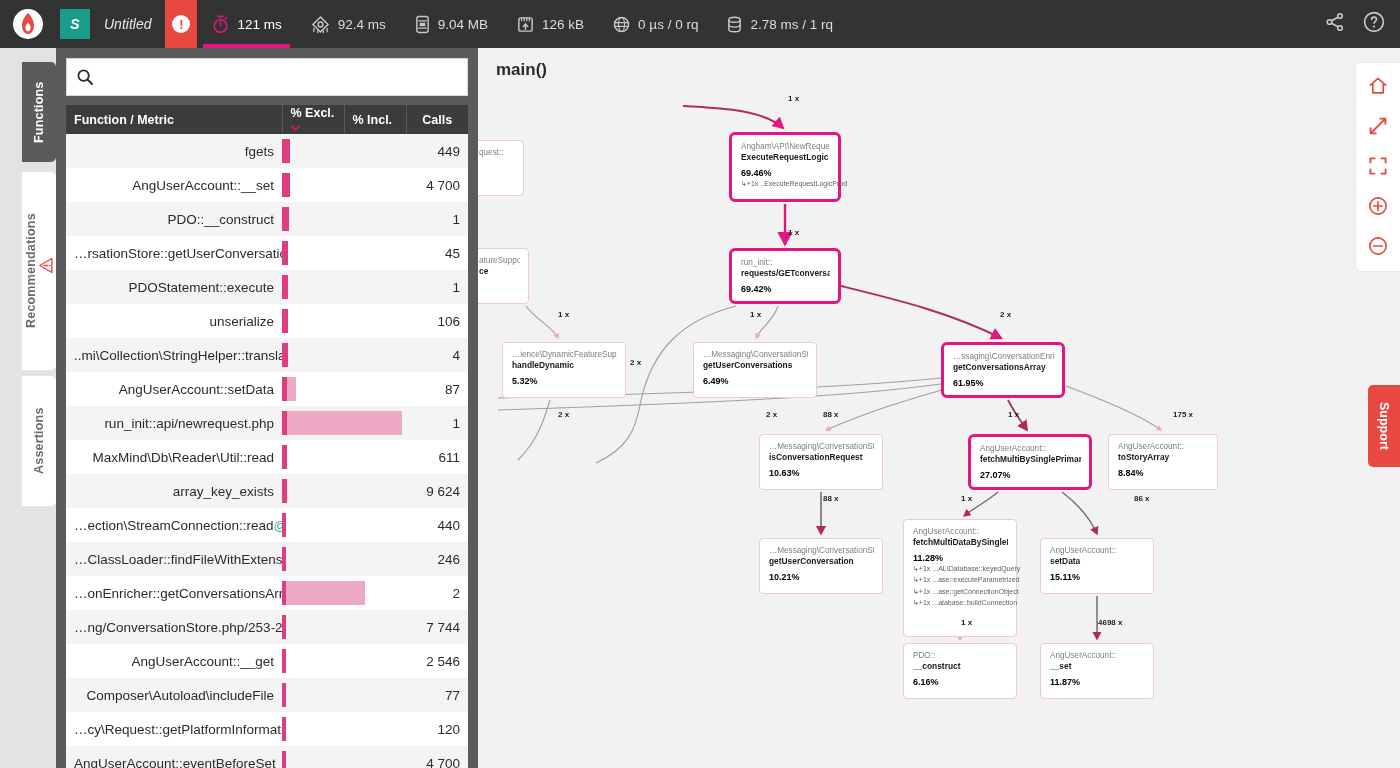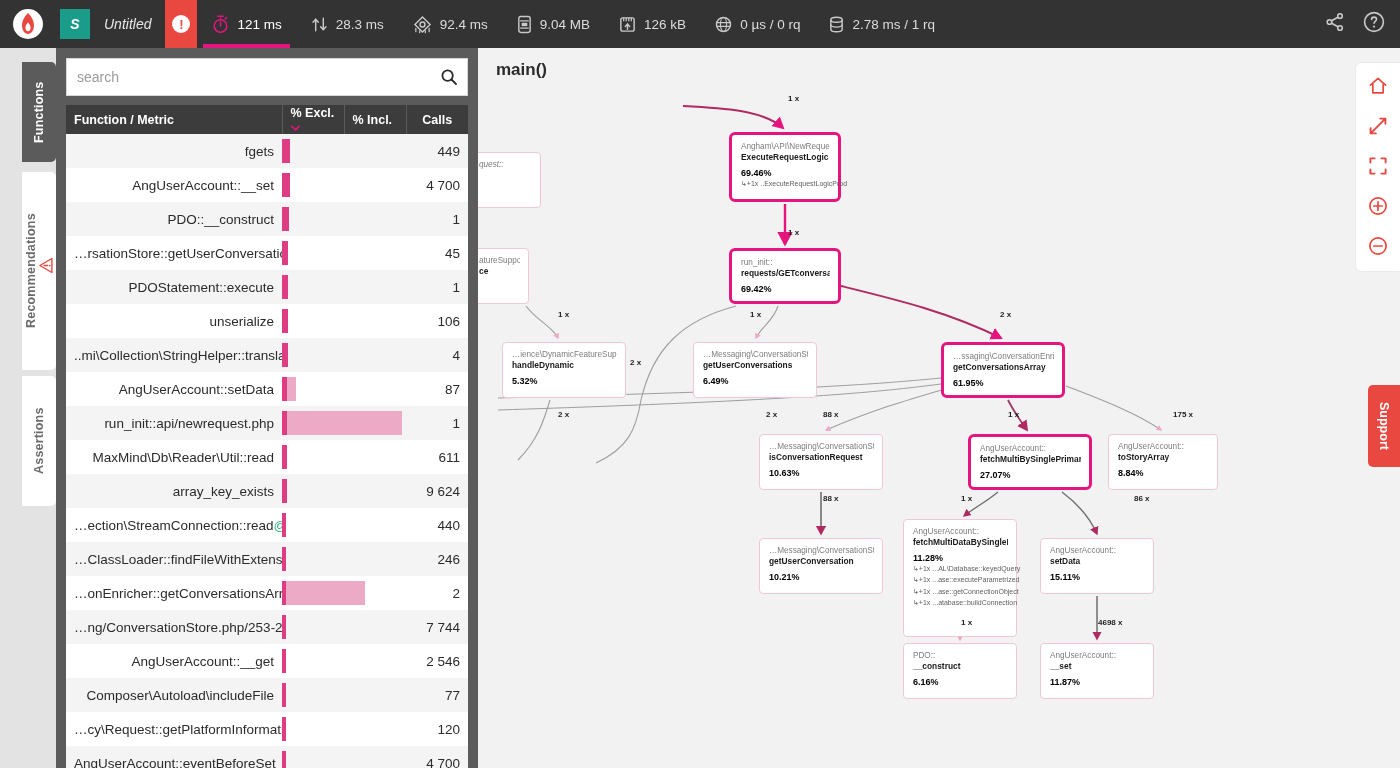--- a/index.html
+++ b/index.html
@@ -122,28 +122,20 @@
     <span class="mi">
       <svg width="19" height="19" viewBox="0 0 20 20">
           <path d="M7.2 1.2h5.6M10 3.2v0M14.8 4.2l1.6-1.6" stroke="#e5157f" stroke-width="1.6" fill="none" stroke-linecap="round"></path>
           <circle cx="10" cy="11.5" r="6.6" stroke="#e5157f" stroke-width="1.6" fill="none"></circle>
           <path d="M10 11.5V7.4" stroke="#e5157f" stroke-width="1.6" stroke-linecap="round"></path>
         </svg>
     </span>
     <span class="mval">121 ms</span>
   </div>
 
-  <div class="metric">
-    <span class="mi">
-      <svg width="19" height="19" viewBox="0 0 20 20">
-          <path d="M6 16.5V4.5M6 4.5 3.2 7.6M6 4.5 8.8 7.6M14 3.5v12M14 15.5l2.8-3.1M14 15.5l-2.8-3.1" stroke="#c9c9c9" stroke-width="1.5" fill="none" stroke-linecap="round" stroke-linejoin="round"></path>
-        </svg>
-    </span>
-    <span class="mval">28.3 ms</span>
-  </div>
 
   <div class="metric">
     <span class="mi">
       <svg width="21" height="19" viewBox="0 0 22 20">
           <path d="M11 2.2 19 10l-8 7.8L3 10z" stroke="#c9c9c9" stroke-width="1.5" fill="none"></path>
           <circle cx="11" cy="10" r="2.6" stroke="#c9c9c9" stroke-width="1.5" fill="none"></circle>
           <path d="M4 14v3.6M8 16.6v2M14 16.6v2M18 14v3.6" stroke="#c9c9c9" stroke-width="1.3" stroke-linecap="round"></path>
         </svg>
     </span>
     <span class="mval">92.4 ms</span>
@@ -228,21 +220,20 @@
         </svg>
     </span>
   </div>
   <div class="vtab unsel" id="vt-assert">
     <span>Assertions</span>
   </div>
 </div>
 
 <div id="panel">
   <div id="searchbox">
-    <input type="text" placeholder="search" style="">
     <span class="srch-btn">
       <svg width="18" height="18" viewBox="0 0 18 18">
           <circle cx="7.6" cy="7.6" r="5.2" stroke="#2b2b2b" stroke-width="1.8" fill="none"></circle>
           <path d="M11.5 11.5 16 16" stroke="#2b2b2b" stroke-width="1.8" stroke-linecap="round"></path>
         </svg>
     </span>
   </div>
 
   <table id="ftable">
     <colgroup>
@@ -507,21 +498,21 @@
 
     <path d="M482 591 L482 591 L482 591" stroke="#9e9e9e" stroke-width="1.2" fill="none"></path>
     <path d="M482 589 L482 591" stroke="#9e9e9e" stroke-width="1.2" fill="none"></path>
     <path d="M482 589 L482 591" stroke="#9e9e9e" stroke-width="1.2" fill="none"></path>
     <path d="M482 589 L482 592" stroke="#9e9e9e" stroke-width="1.2" fill="none" marker-end="url(#ah-lite)"></path>
 
     <path d="M619 548 L619 591" stroke="#6e6e6e" stroke-width="1.5" fill="none" marker-end="url(#ah-dark)"></path>
   </svg>
 
   <div id="graph-nodes">
-      <div class="node" style="left: -9px; top: 104px; width: 72px; min-height: 56px; font-style: italic;">
+      <div class="node" style="left: -9px; top: 92px; width: 55px; min-height: 56px;">
         <div class="n-ns">quest::</div>
       </div>
       <div class="node" style="left: -9px; top: 200px; width: 60px; min-height: 56px;">
         <div class="n-ns">atureSupport::</div>
         <div class="n-fn">ce</div>
       </div>
       <div class="node hl" style="left: 251px; top: 84px; width: 112px; min-height: 70px;">
         <div class="n-ns">Angham\API\NewRequest::</div>
         <div class="n-fn">ExecuteRequestLogic</div>
         <div class="n-pct">69.46%</div>

